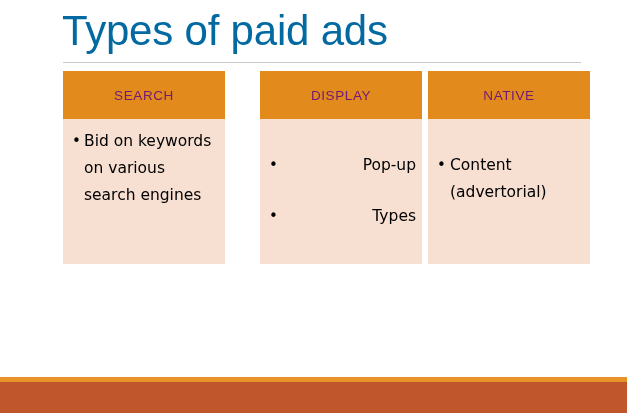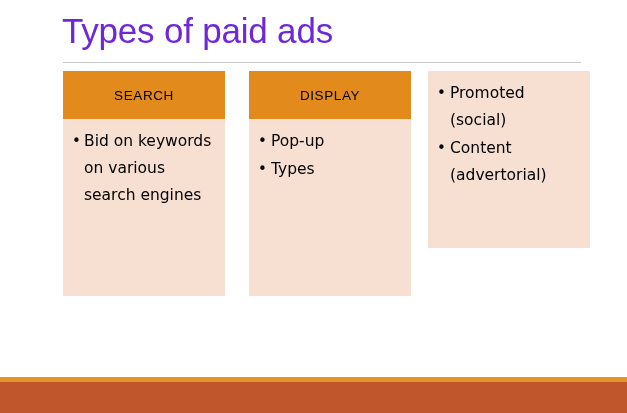--- a/index.html
+++ b/index.html
@@ -19,23 +19,23 @@
     left: 0; top: 0;
     width: 627px;
     height: 413px;
     background: #ffffff;
   }
   .slide-title {
     position: absolute;
     left: 62px;
     top: 9px;
     width: 520px;
-    font-size: 35px;
+    font-size: 42px;
     line-height: 44px;
-    color: #6d28d9;
+    color: #0369a1;
     font-weight: 400;
     letter-spacing: -0.2px;
     white-space: nowrap;
   }
   .title-rule {
     position: absolute;
     left: 63px;
     top: 62px;
     width: 518px;
     height: 1px;
@@ -48,35 +48,35 @@
     width: 522px;
     height: 225px;
   }
   .column {
     position: absolute;
     top: 0;
     width: 162px;
     height: 225px;
   }
   .col-0 { left: 0px; }
-  .col-1 { left: 186px; }
+  .col-1 { left: 197px; text-align: right; }
   .col-2 { left: 365px; }
   .col-header {
     height: 48px;
     background: #E28A1C;
-    color: #000000;
+    color: #701a75;
     font-size: 13.5px;
     letter-spacing: 0.6px;
     display: flex;
     align-items: center;
     justify-content: center;
     box-sizing: border-box;
   }
   .col-body {
-    height: 177px;
+    height: 145px;
     background: #F7DFD2;
     box-sizing: border-box;
     padding: 9px 6px 6px 8px;
   }
   .bullet-list {
     margin: 0;
     padding: 0;
     list-style: none;
   }
   .bullet-item {
@@ -93,20 +93,21 @@
     position: absolute;
     left: 1px;
     top: 0;
     font-size: 15px;
     line-height: 27px;
     color: #000000;
   }
   .col-1 .bullet-item,
   .col-2 .bullet-item {
     padding-left: 14px;
+    margin-top: 24px;
   }
   .band-light {
     position: absolute;
     left: 0;
     top: 377px;
     width: 627px;
     height: 5px;
     background: #E79329;
   }
   .band-dark {
@@ -142,23 +143,23 @@
       <div class="col-header">DISPLAY</div>
       <div class="col-body">
         <ul class="bullet-list">
           <li class="bullet-item">Pop-up</li>
           <li class="bullet-item">Types</li>
         </ul>
       </div>
     </div>
 
     <div class="column col-2">
+      <div class="col-header">NATIVE</div>
       <div class="col-body">
         <ul class="bullet-list">
-          <li class="bullet-item">Promoted (social)</li>
           <li class="bullet-item">Content (advertorial)</li>
         </ul>
       </div>
     </div>
 
   </div>
 
   <div class="band-light"></div>
   <div class="band-dark"></div>
 

